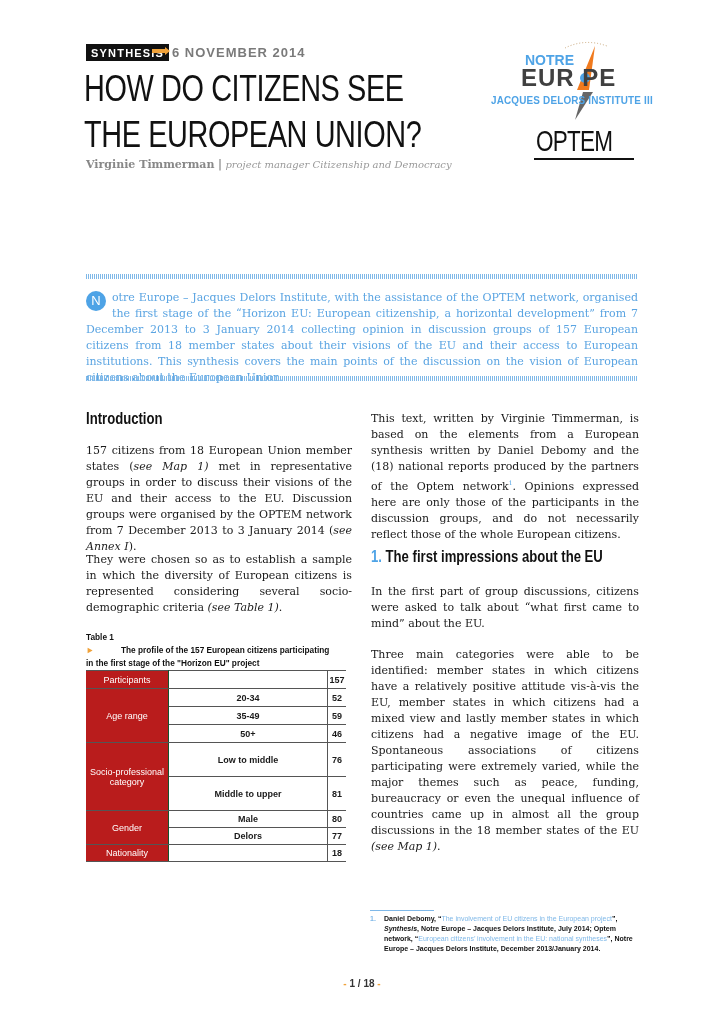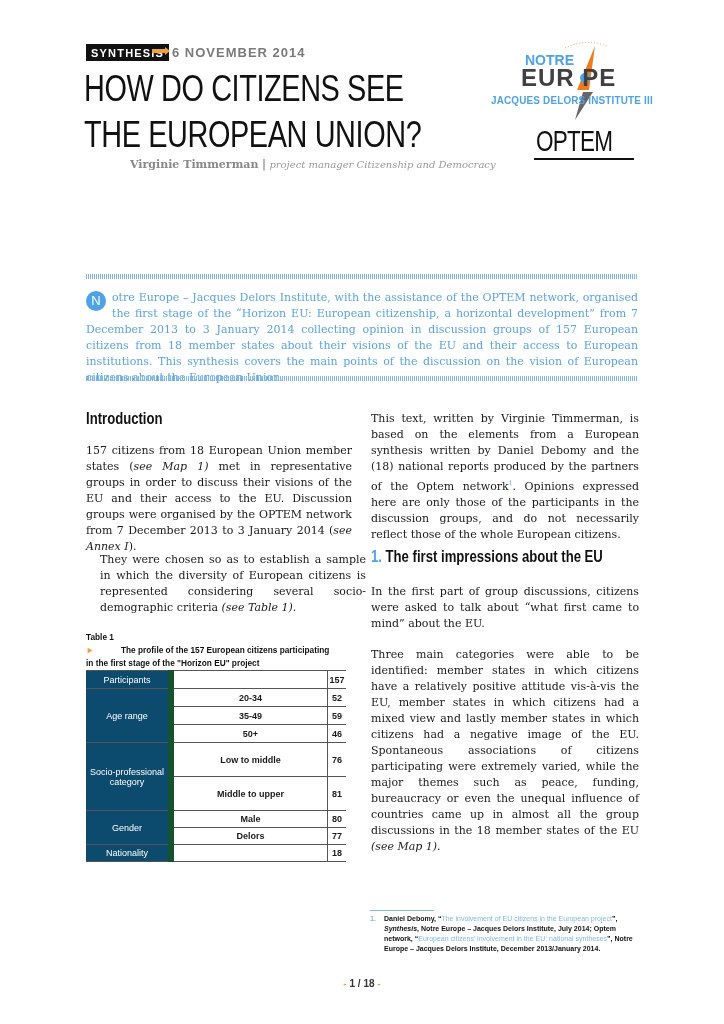--- a/index.html
+++ b/index.html
@@ -5,21 +5,21 @@
   html, body { margin:0; padding:0; background:#ffffff; }
   body { width:724px; height:1024px; position:relative; overflow:hidden; font-family:"DejaVu Serif", serif; color:#1a1a1a; }
   .abs { position:absolute; }
 
   
   .tag { left:86px; top:44px; background:#111; color:#fff; font-family:"Liberation Sans", sans-serif; font-weight:bold; font-size:11px; letter-spacing:1.2px; padding:3px 5px 2px 5px; }
   .arrow-shape { position:absolute; left:152px; top:49px; width:14px; height:4px; background:#f0a23a; }
   .arrow-shape::after { content:""; position:absolute; right:-4px; top:-2px; border-left:5px solid #f0a23a; border-top:4px solid transparent; border-bottom:4px solid transparent; }
   .date { left:172px; top:45px; color:#7a7a7a; font-family:"Liberation Sans", sans-serif; font-weight:bold; font-size:13px; letter-spacing:1px; }
   .title { left:84px; top:66px; width:400px; font-family:"Liberation Sans", sans-serif; font-size:37px; line-height:46px; color:#111; letter-spacing:-0.5px; transform:scaleX(0.78); transform-origin:left top; white-space:nowrap; }
-  .author { left:86px; top:158px; font-size:11px; color:#888;margin-left:44px; }
+  .author { left:86px; top:158px; font-size:11px; color:#888; }
   .author b { font-weight:bold; color:#888; }
   .author i { font-style:italic; color:#999; font-size:10px; }
 
   
   .logo-ne { left:485px; top:40px; width:190px; height:80px; }
   .ne-notre { position:absolute; left:40px; top:12px; color:#4ea3e6; font-family:"Liberation Sans", sans-serif; font-weight:bold; font-size:14px; }
   .ne-europe { position:absolute; left:36px; top:24px; color:#404040; font-family:"Liberation Sans", sans-serif; font-weight:bold; font-size:24px; letter-spacing:1px; }
   .ne-jdi { position:absolute; left:6px; top:54px; color:#4ea3e6; font-family:"Liberation Sans", sans-serif; font-weight:bold; font-size:11px; letter-spacing:0.2px; transform:scaleX(0.9); transform-origin:left top; white-space:nowrap; }
   .optem { left:536px; top:124px; font-family:"Liberation Sans", sans-serif; font-size:30px; color:#111; transform:scaleX(0.75); transform-origin:left top; letter-spacing:-1px; }
   .optem-line { left:534px; top:158px; width:100px; height:2px; background:#111; }
@@ -35,21 +35,21 @@
   .para i { font-style:italic; }
   .num { color:#4ea3e6; }
   sup { font-size:6px; color:#4ea3e6; }
 
   .caption { left:86px; top:631px; width:270px; font-family:"Liberation Sans", sans-serif; font-weight:bold; font-size:9px; line-height:13px; color:#111; transform:scaleX(0.92); transform-origin:left top; }
   .caption .lbl { display:inline-block; width:38px; }
   .caption .arr { color:#f0a23a; }
 
   table.profile { position:absolute; left:86px; top:670px; width:260px; border-collapse:collapse; font-family:"Liberation Sans", sans-serif; font-size:9px; }
   table.profile td { border-top:1px solid #555; border-bottom:1px solid #555; padding:0; text-align:center; }
-  table.profile td.h { background:#0c4a6e; color:#fff; width:82px; border-right:6px solid #14532d; }
+  table.profile td.h { background:#b91c1c; color:#fff; width:82px; border-right:1px solid #14532d; }
   table.profile td.v { width:18px; border-left:1px solid #555; font-weight:bold; }
   table.profile td.s { font-weight:bold; }
 
   .fn-rule { left:370px; top:910px; width:64px; height:1px; background:#7fb8e8; }
   .footnote { left:370px; top:914px; width:270px; font-family:"Liberation Sans", sans-serif; font-size:7px; line-height:10px; color:#111; font-weight:bold; }
   .footnote .n { color:#7fb8e8; display:inline-block; width:14px; }
   .footnote .link { color:#7fb8e8; font-weight:normal; }
   .footnote .body { display:block; padding-left:14px; margin-top:-10px; }
   .footnote i { font-style:italic; }
 
@@ -88,21 +88,21 @@
 
 <div class="abs dots" style="top:274px"></div>
 <div class="abs intro">
   <span class="dropcap">N</span>
   <span>otre Europe – Jacques Delors Institute, with the assistance of the OPTEM network, organised the first stage of the “Horizon EU: European citizenship, a horizontal development” from 7 December 2013 to 3 January 2014 collecting opinion in discussion groups of 157 European citizens from 18 member states about their visions of the EU and their access to European institutions. This synthesis covers the main points of the discussion on the vision of European citizens about the European Union.</span>
 </div>
 <div class="abs dots" style="top:376px"></div>
 
 <div class="abs h2" style="left:86px;top:410px">Introduction</div>
 <div class="abs para" style="left:86px;top:443px;width:266px"><span>157 citizens from 18 European Union member states (</span><i>see Map 1)</i><span> met in representative groups in order to discuss their visions of the EU and their access to the EU. Discussion groups were organised by the OPTEM network from 7 December 2013 to 3 January 2014 (</span><i>see Annex I</i><span>).</span></div>
-<div class="abs para" style="left:100px;top:552px;width:266px"><span>They were chosen so as to establish a sample in which the diversity of European citizens is represented considering several socio-demographic criteria </span><i>(see Table 1)</i><span>.</span></div>
+<div class="abs para" style="left:86px;top:552px;width:266px"><span>They were chosen so as to establish a sample in which the diversity of European citizens is represented considering several socio-demographic criteria </span><i>(see Table 1)</i><span>.</span></div>
 
 <div class="abs caption">
   <span class="lbl"><span>Table 1</span> <span class="arr">►</span></span><span style="display:inline">The profile of the 157 European citizens participating in the first stage of the "Horizon EU" project</span>
 </div>
 
 <table class="profile">
   <tbody>
       <tr style="height:18px">
     <td class="h">Participants</td>
     <td class="s"></td>

